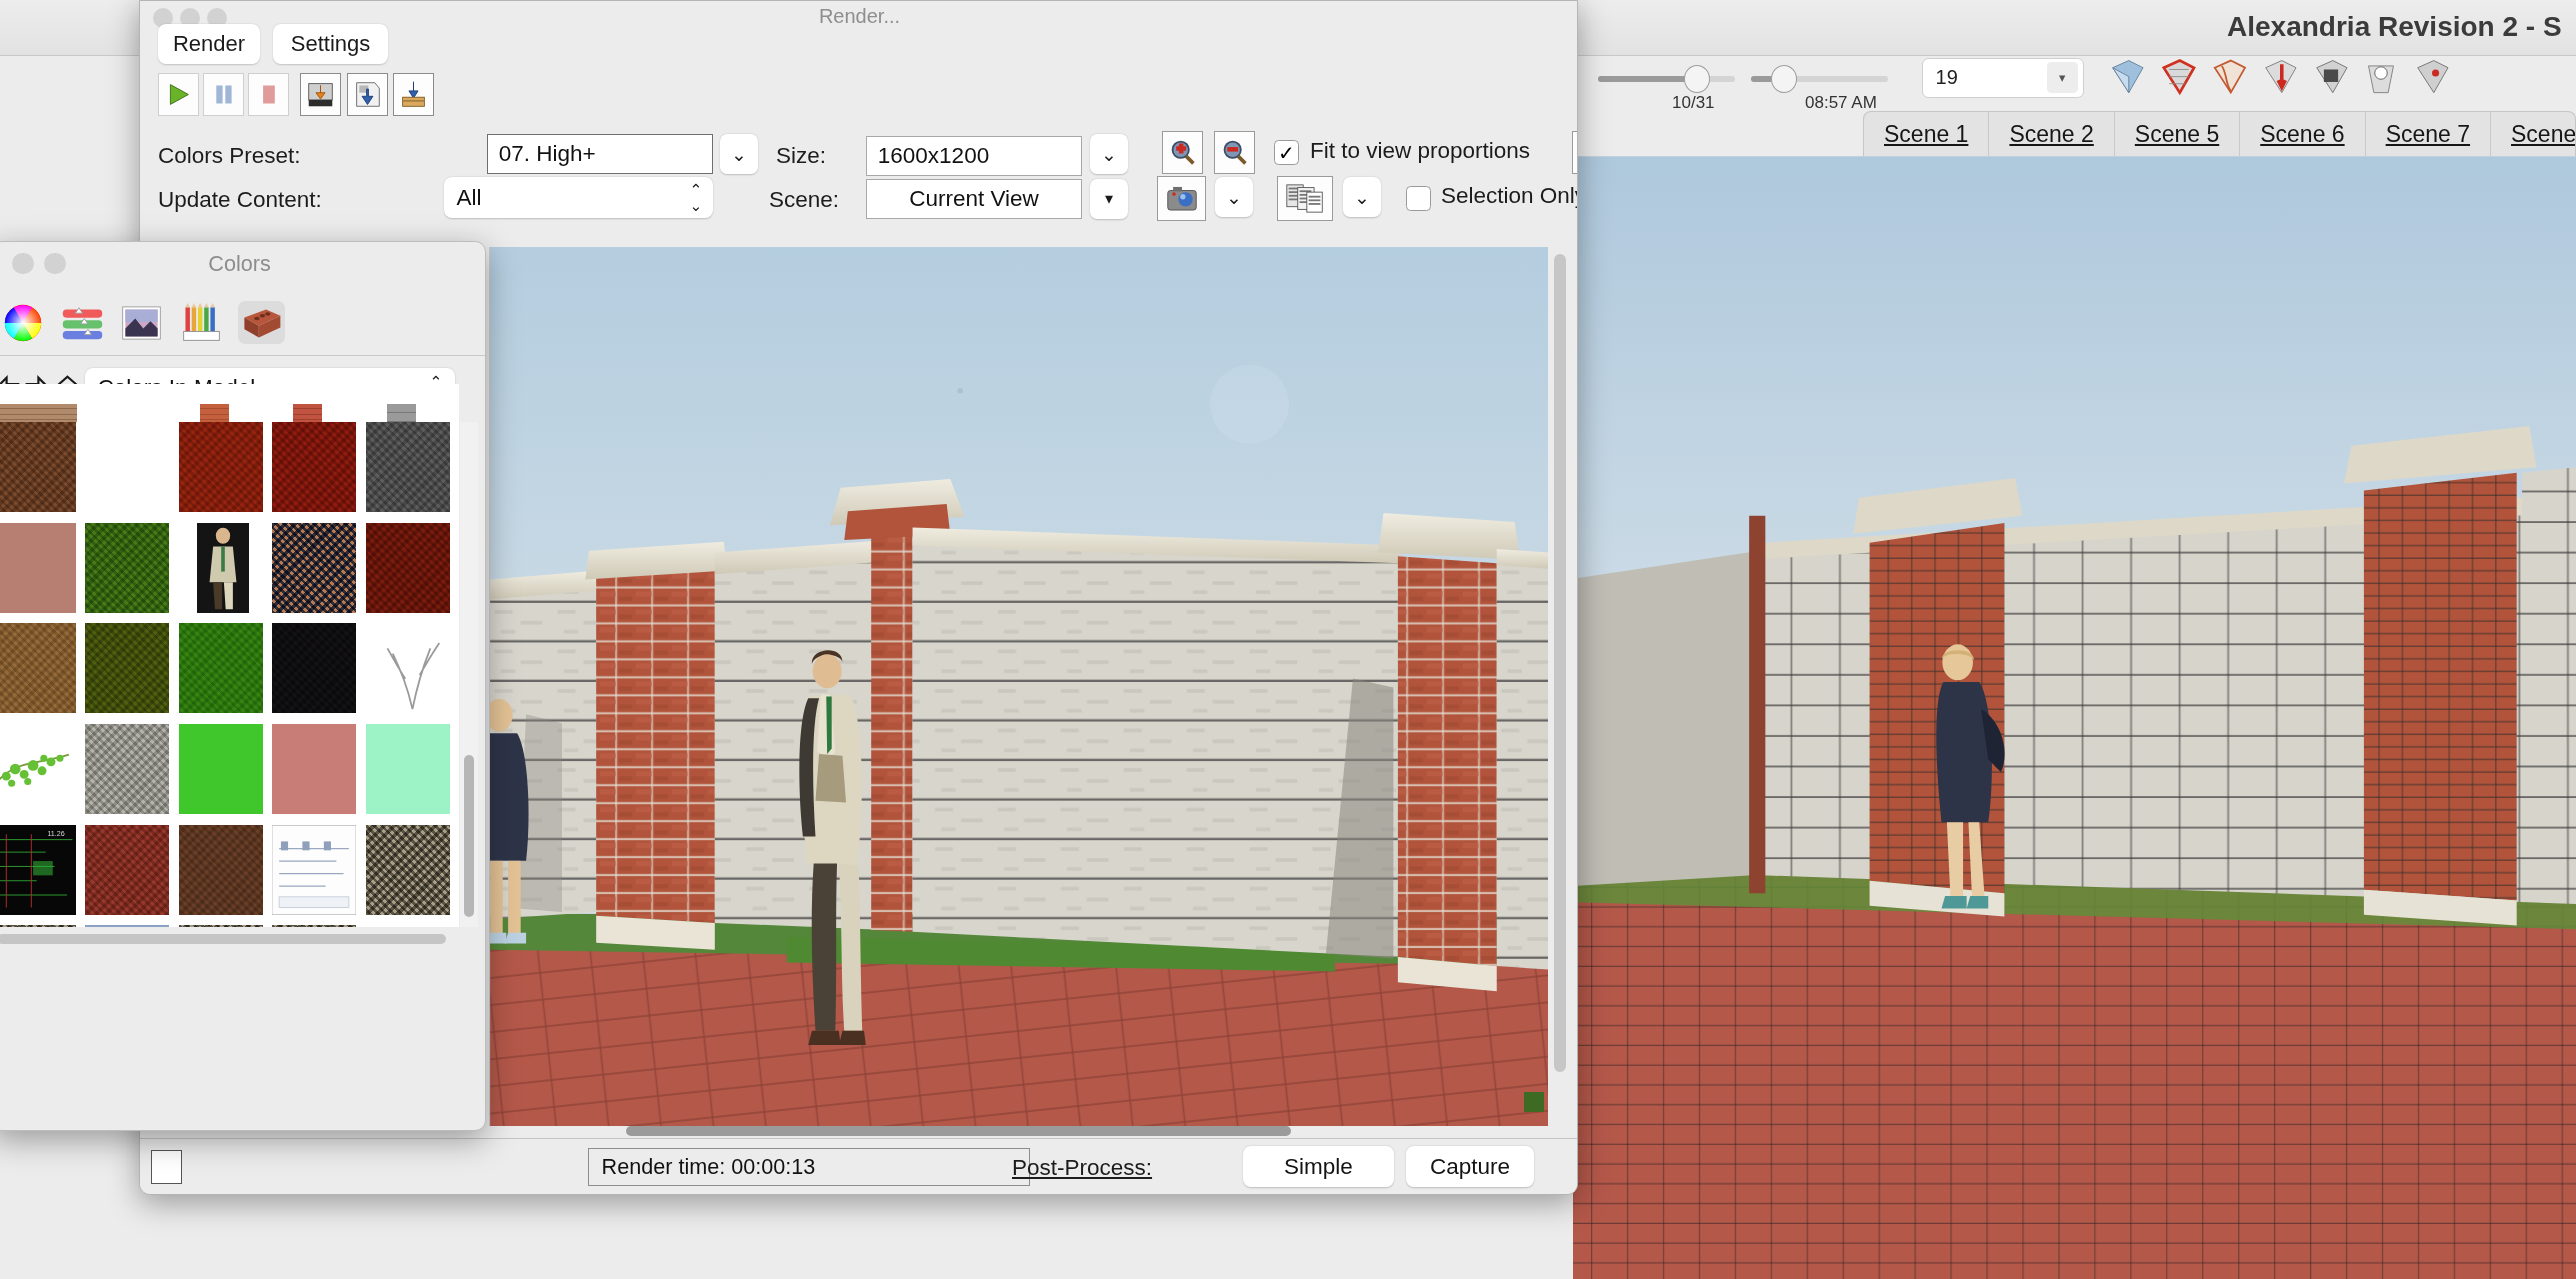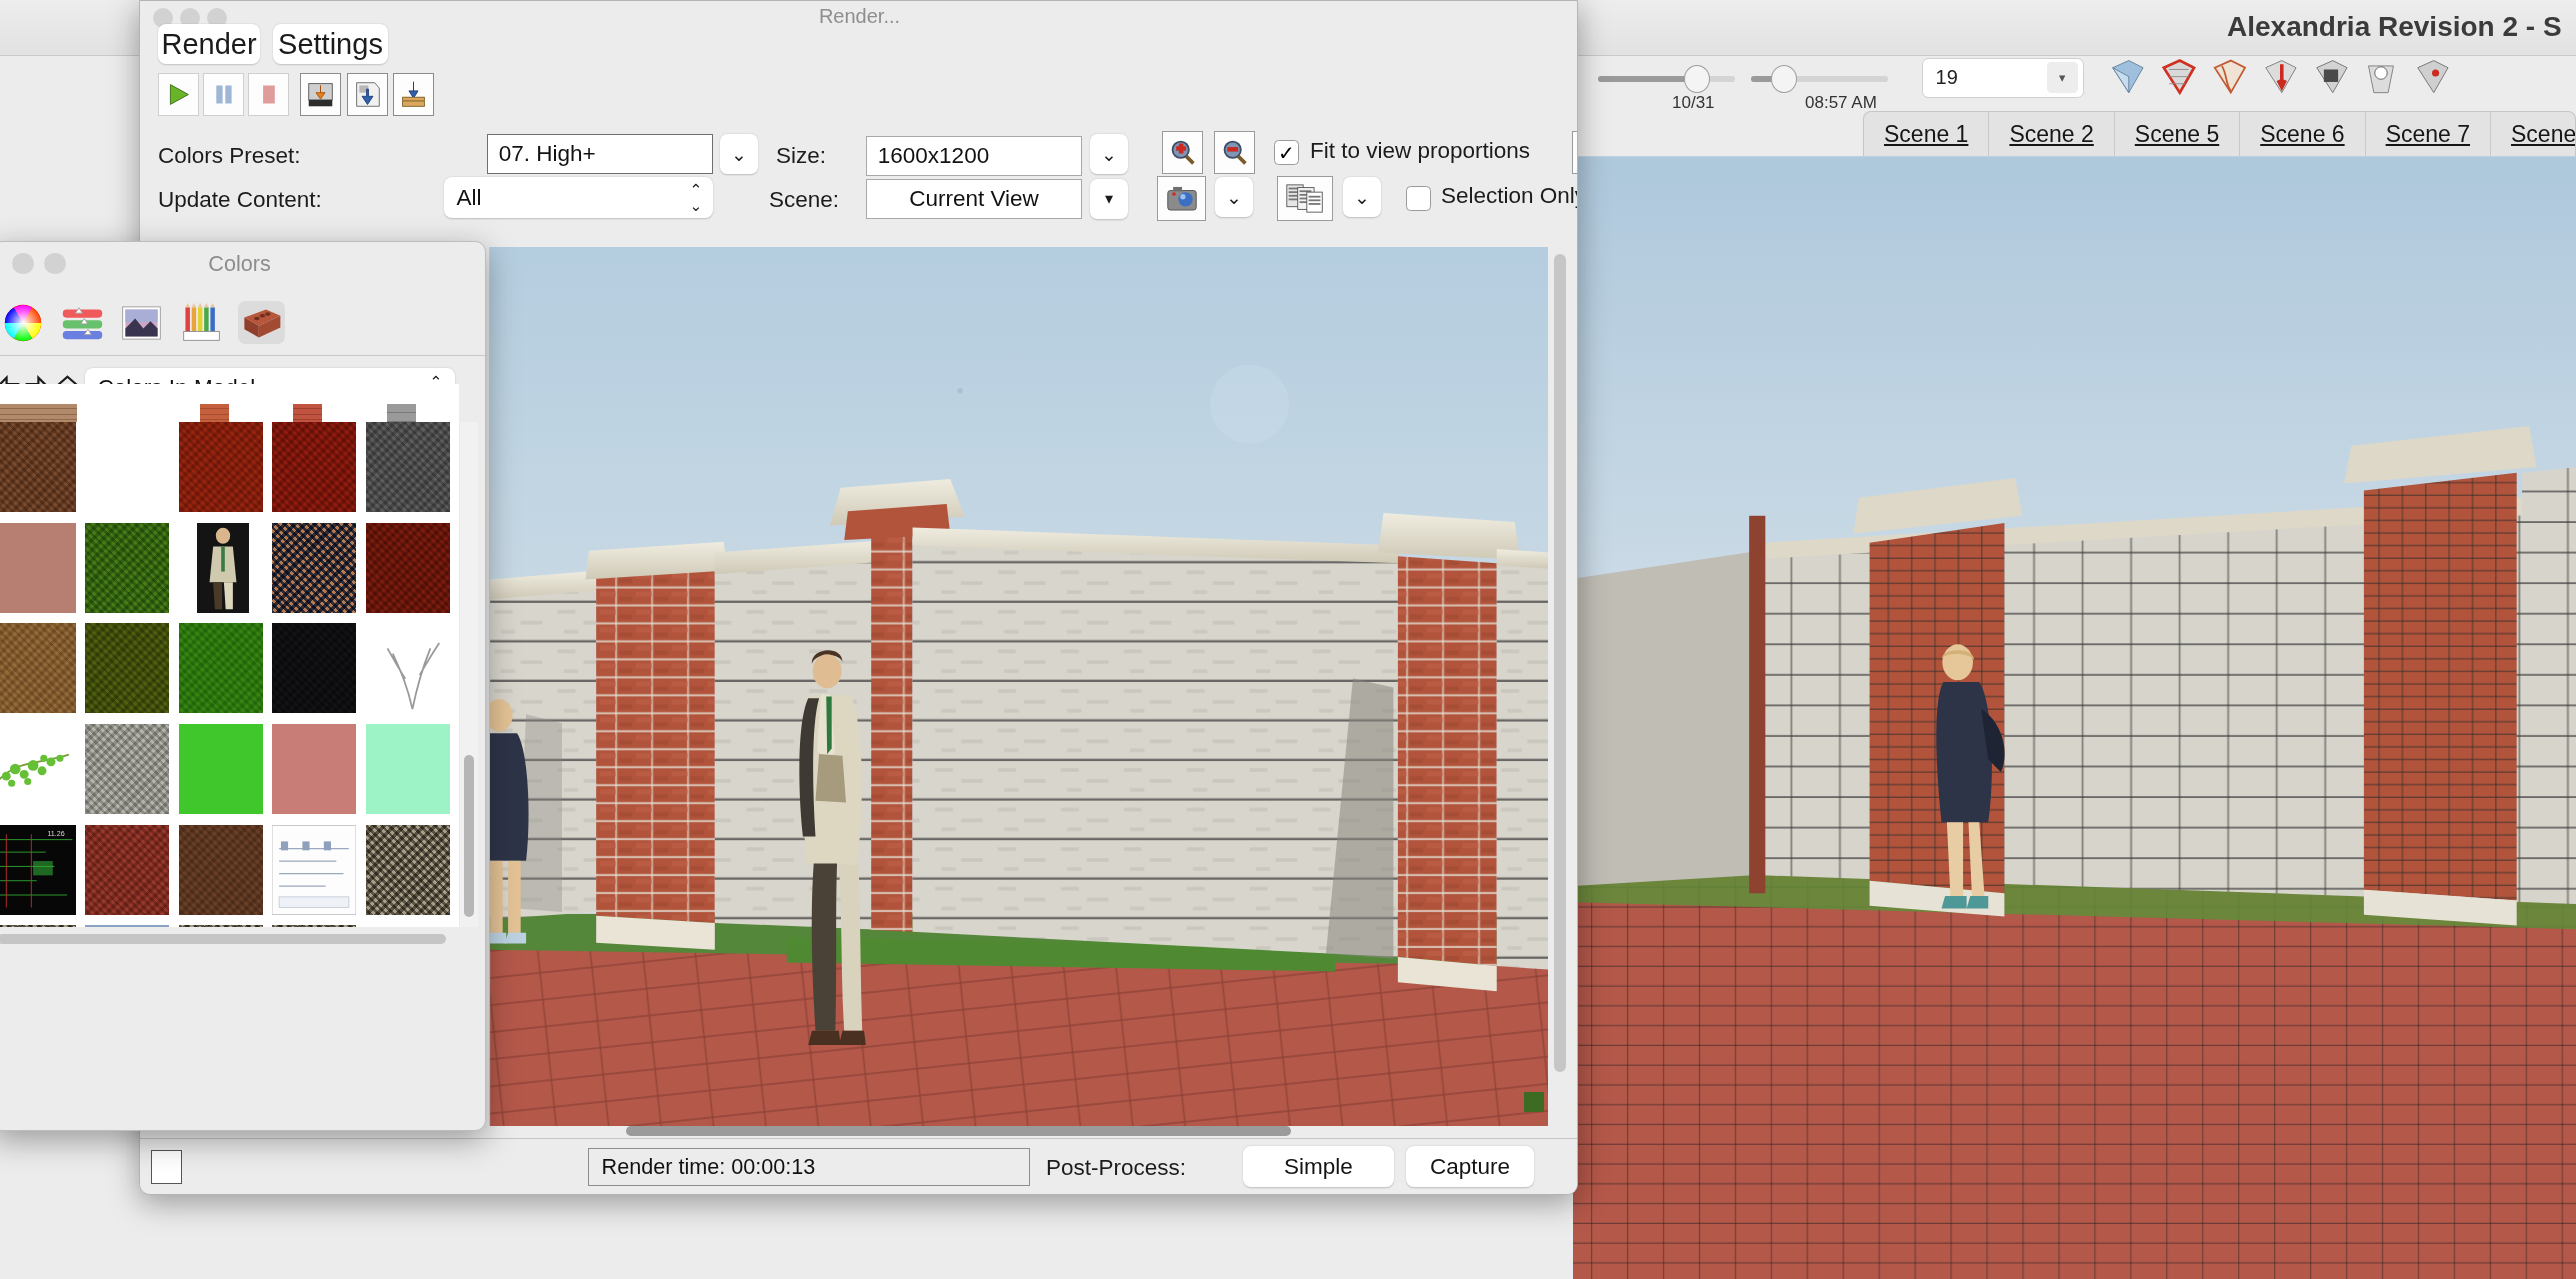--- a/index.html
+++ b/index.html
@@ -97,21 +97,21 @@
     position:absolute; left:0; top:3.6px; width:1439px; text-align:center;
     font-size:20px; color:#8e8e8e;
   }
   .traffic{ position:absolute; top:7.2px; width:20px; height:20px; border-radius:50%;
             background:#d2d2d2; }
 
   .tabbtn{
     position:absolute; height:40px; border-radius:8px; background:#fff;
     box-shadow:0 0.9px 1.8px rgba(0,0,0,.18);
     display:flex; align-items:center; justify-content:center;
-    font-size:29px; color:#1b1b1b;
+    font-size:22px; color:#1b1b1b;
   }
 
   .tbtn{
     position:absolute; top:72px; width:41px; height:43px;
     background:#fdfdfd; border:0.9px solid #cfcfcf;
     display:flex; align-items:center; justify-content:center;
   }
   .tbtn.active{ border:0.9px solid #8b8b8b; }
 
   .fld-lbl{ position:absolute; font-size:22.5px; color:#1c1c1c; }
@@ -620,21 +620,21 @@
       </div>
     <div id="hscroll">
         <div class="thumb"></div>
       </div>
     <div style="position:absolute; left:1384px; top:847px; width:20px; height:20px; background:#3d6b24;"></div>
   </div>
 
   <div id="statusbar">
     <div class="iconbtn" style="left:10.8px; top:10.8px; width:31px; height:34px; background:#fff; border:0.9px solid #555;"></div>
     <div class="statusfield" style="left:448px; width:442px;">Render time: 00:00:13</div>
-    <div class="chk-lbl" style="left:906px; top:16px;">Post-Process:</div>
+    <div class="chk-lbl" style="left:872px; top:16px;text-decoration:underline;">Post-Process:</div>
     <div class="pillbtn" style="left:1103px; width:151px;">Simple</div>
     <div class="pillbtn" style="left:1266px; width:128px;">Capture</div>
   </div>
 </div>
 
 <div id="colors-win">
   <div class="cw-traffic" style="left:20px"></div>
   <div class="cw-traffic" style="left:52px"></div>
   <div id="cw-title">Colors</div>
 

